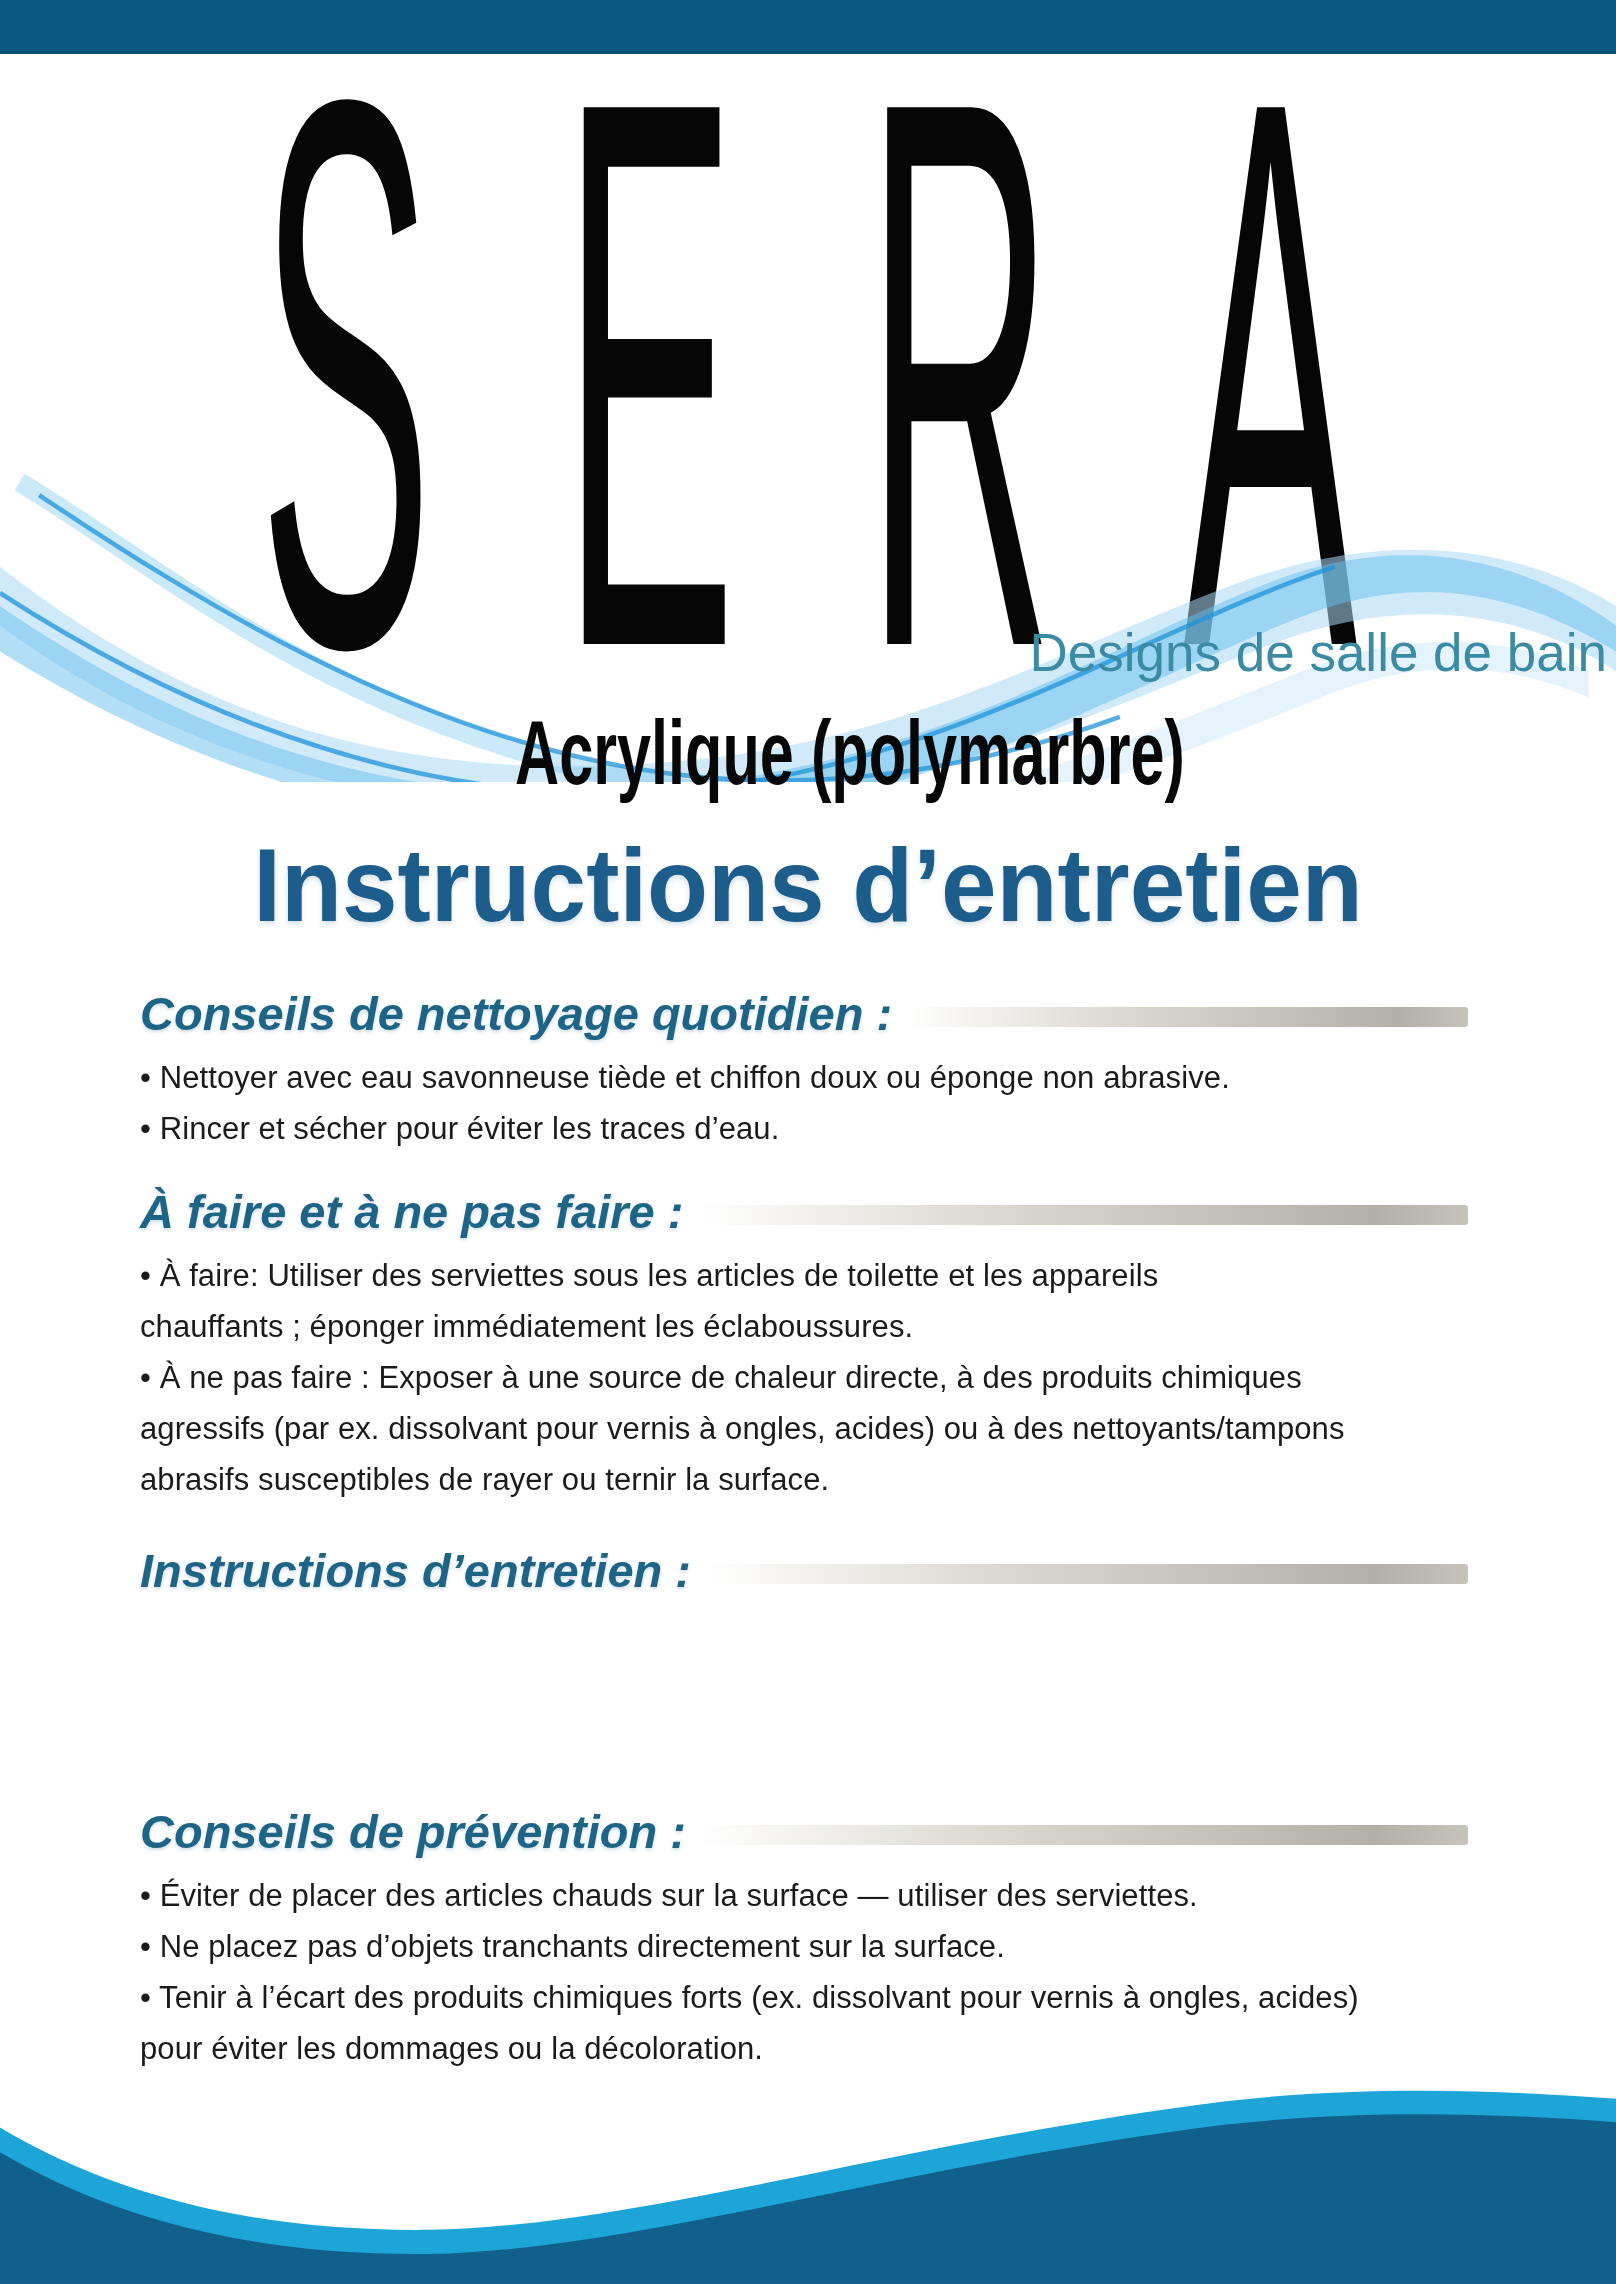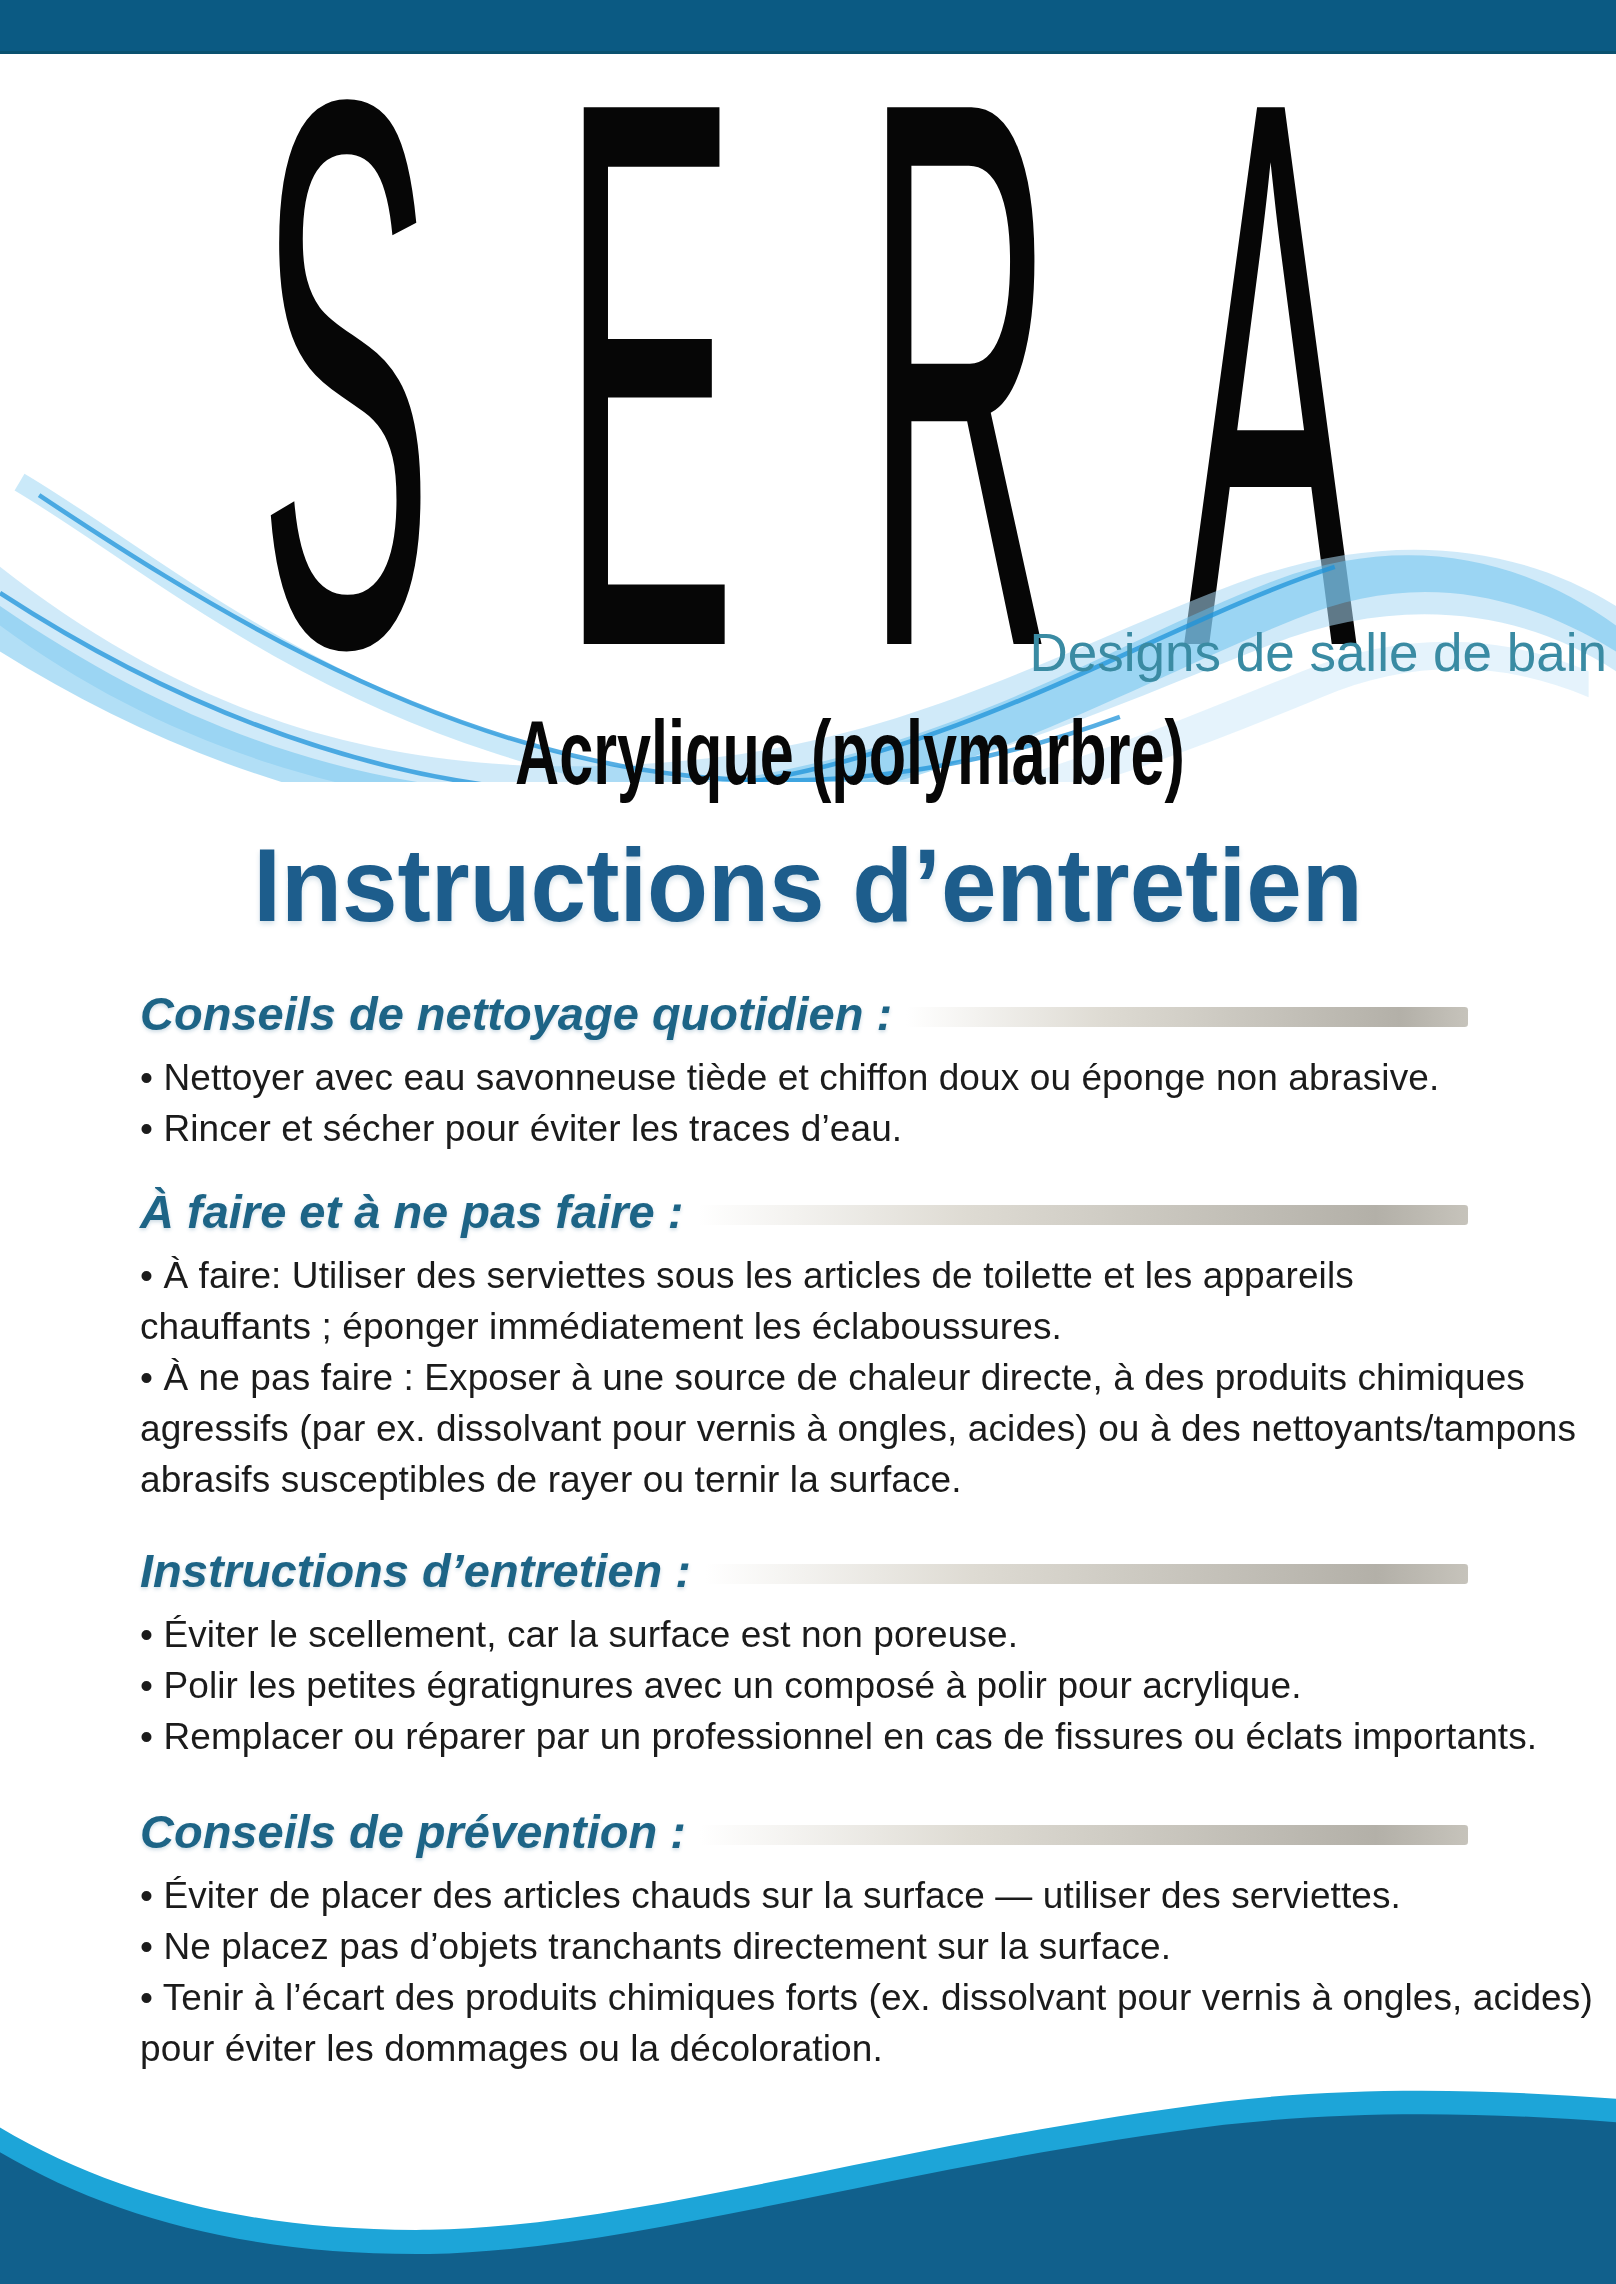--- a/index.html
+++ b/index.html
@@ -79,21 +79,21 @@
     white-space:nowrap;flex:0 0 auto;
     text-shadow:0 2px 3.9px rgba(30,95,135,.22);
   }
   .heading-rule{
     flex:1 1 auto;height:19.5px;margin-left:14.3px;margin-top:6.5px;
     border-radius:3.3px;
     background:linear-gradient(90deg,var(--rule-start,#fff) 0%,var(--rule-mid,#dedbd3) 35%,var(--rule-end,#b3b0a8) 88%,#c6c3bb 100%);
   }
   .section-lines{margin-top:6.5px;}
   .body-line{
-    font-size:37px;line-height:51px;color:var(--body-text,#1b1b1b);
+    font-size:31px;line-height:51px;color:var(--body-text,#1b1b1b);
     white-space:nowrap;letter-spacing:0.1px;
   }
   
   .wave-footer-svg{position:absolute;left:0;bottom:0;width:1616px;height:240px;}
   .wf-cyan{fill:var(--footer-cyan,#1da5d8);}
   .wf-dark{fill:var(--footer-dark,#11608c);}
 </style>
 </head>
 <body>
 
@@ -151,25 +151,20 @@
       <div class="body-line">agressifs (par ex. dissolvant pour vernis à ongles, acides) ou à des nettoyants/tampons</div>
       <div class="body-line">abrasifs susceptibles de rayer ou ternir la surface.</div>
     </div>
   </div>
 
   <div class="section sec-3">
     <div class="section-head">
       <span class="section-heading">Instructions d’entretien :</span>
       <span class="heading-rule"></span>
     </div>
-    <div class="section-lines">
-      <div class="body-line">• Éviter le scellement, car la surface est non poreuse.</div>
-      <div class="body-line">• Polir les petites égratignures avec un composé à polir pour acrylique.</div>
-      <div class="body-line">• Remplacer ou réparer par un professionnel en cas de fissures ou éclats importants.</div>
-    </div>
   </div>
 
   <div class="section sec-4">
     <div class="section-head">
       <span class="section-heading">Conseils de prévention :</span>
       <span class="heading-rule"></span>
     </div>
     <div class="section-lines">
       <div class="body-line">• Éviter de placer des articles chauds sur la surface — utiliser des serviettes.</div>
       <div class="body-line">• Ne placez pas d’objets tranchants directement sur la surface.</div>

